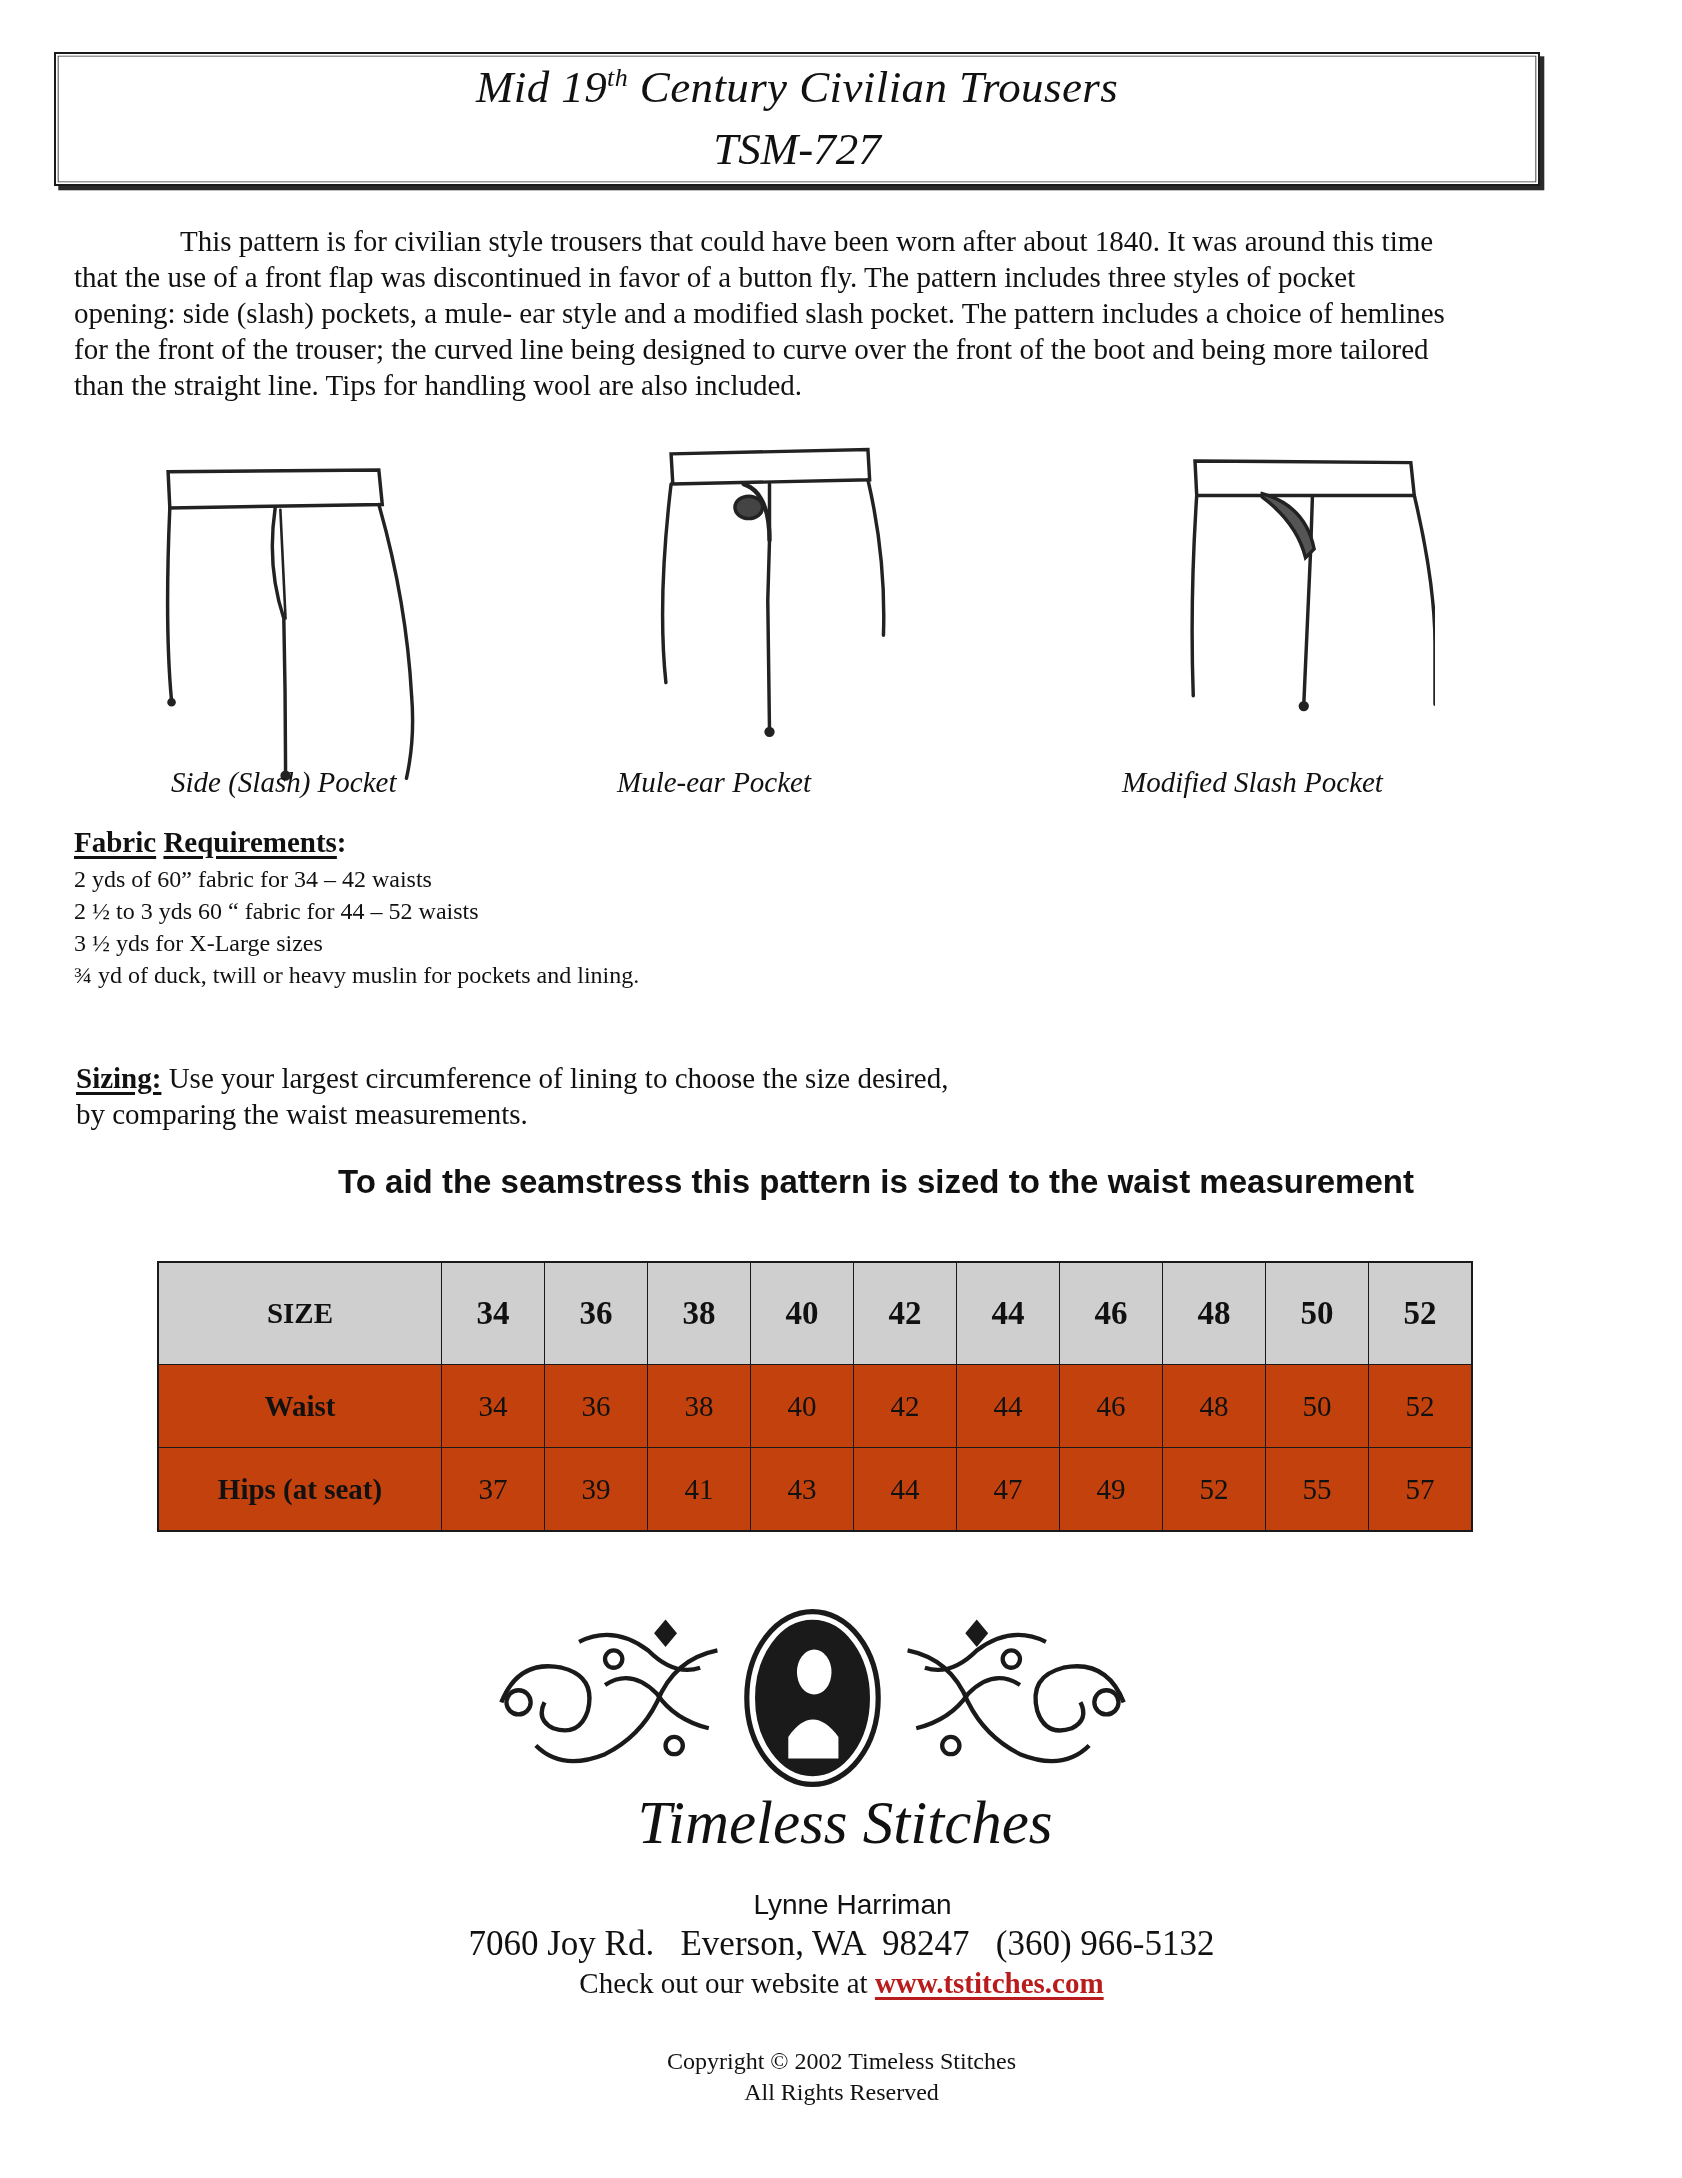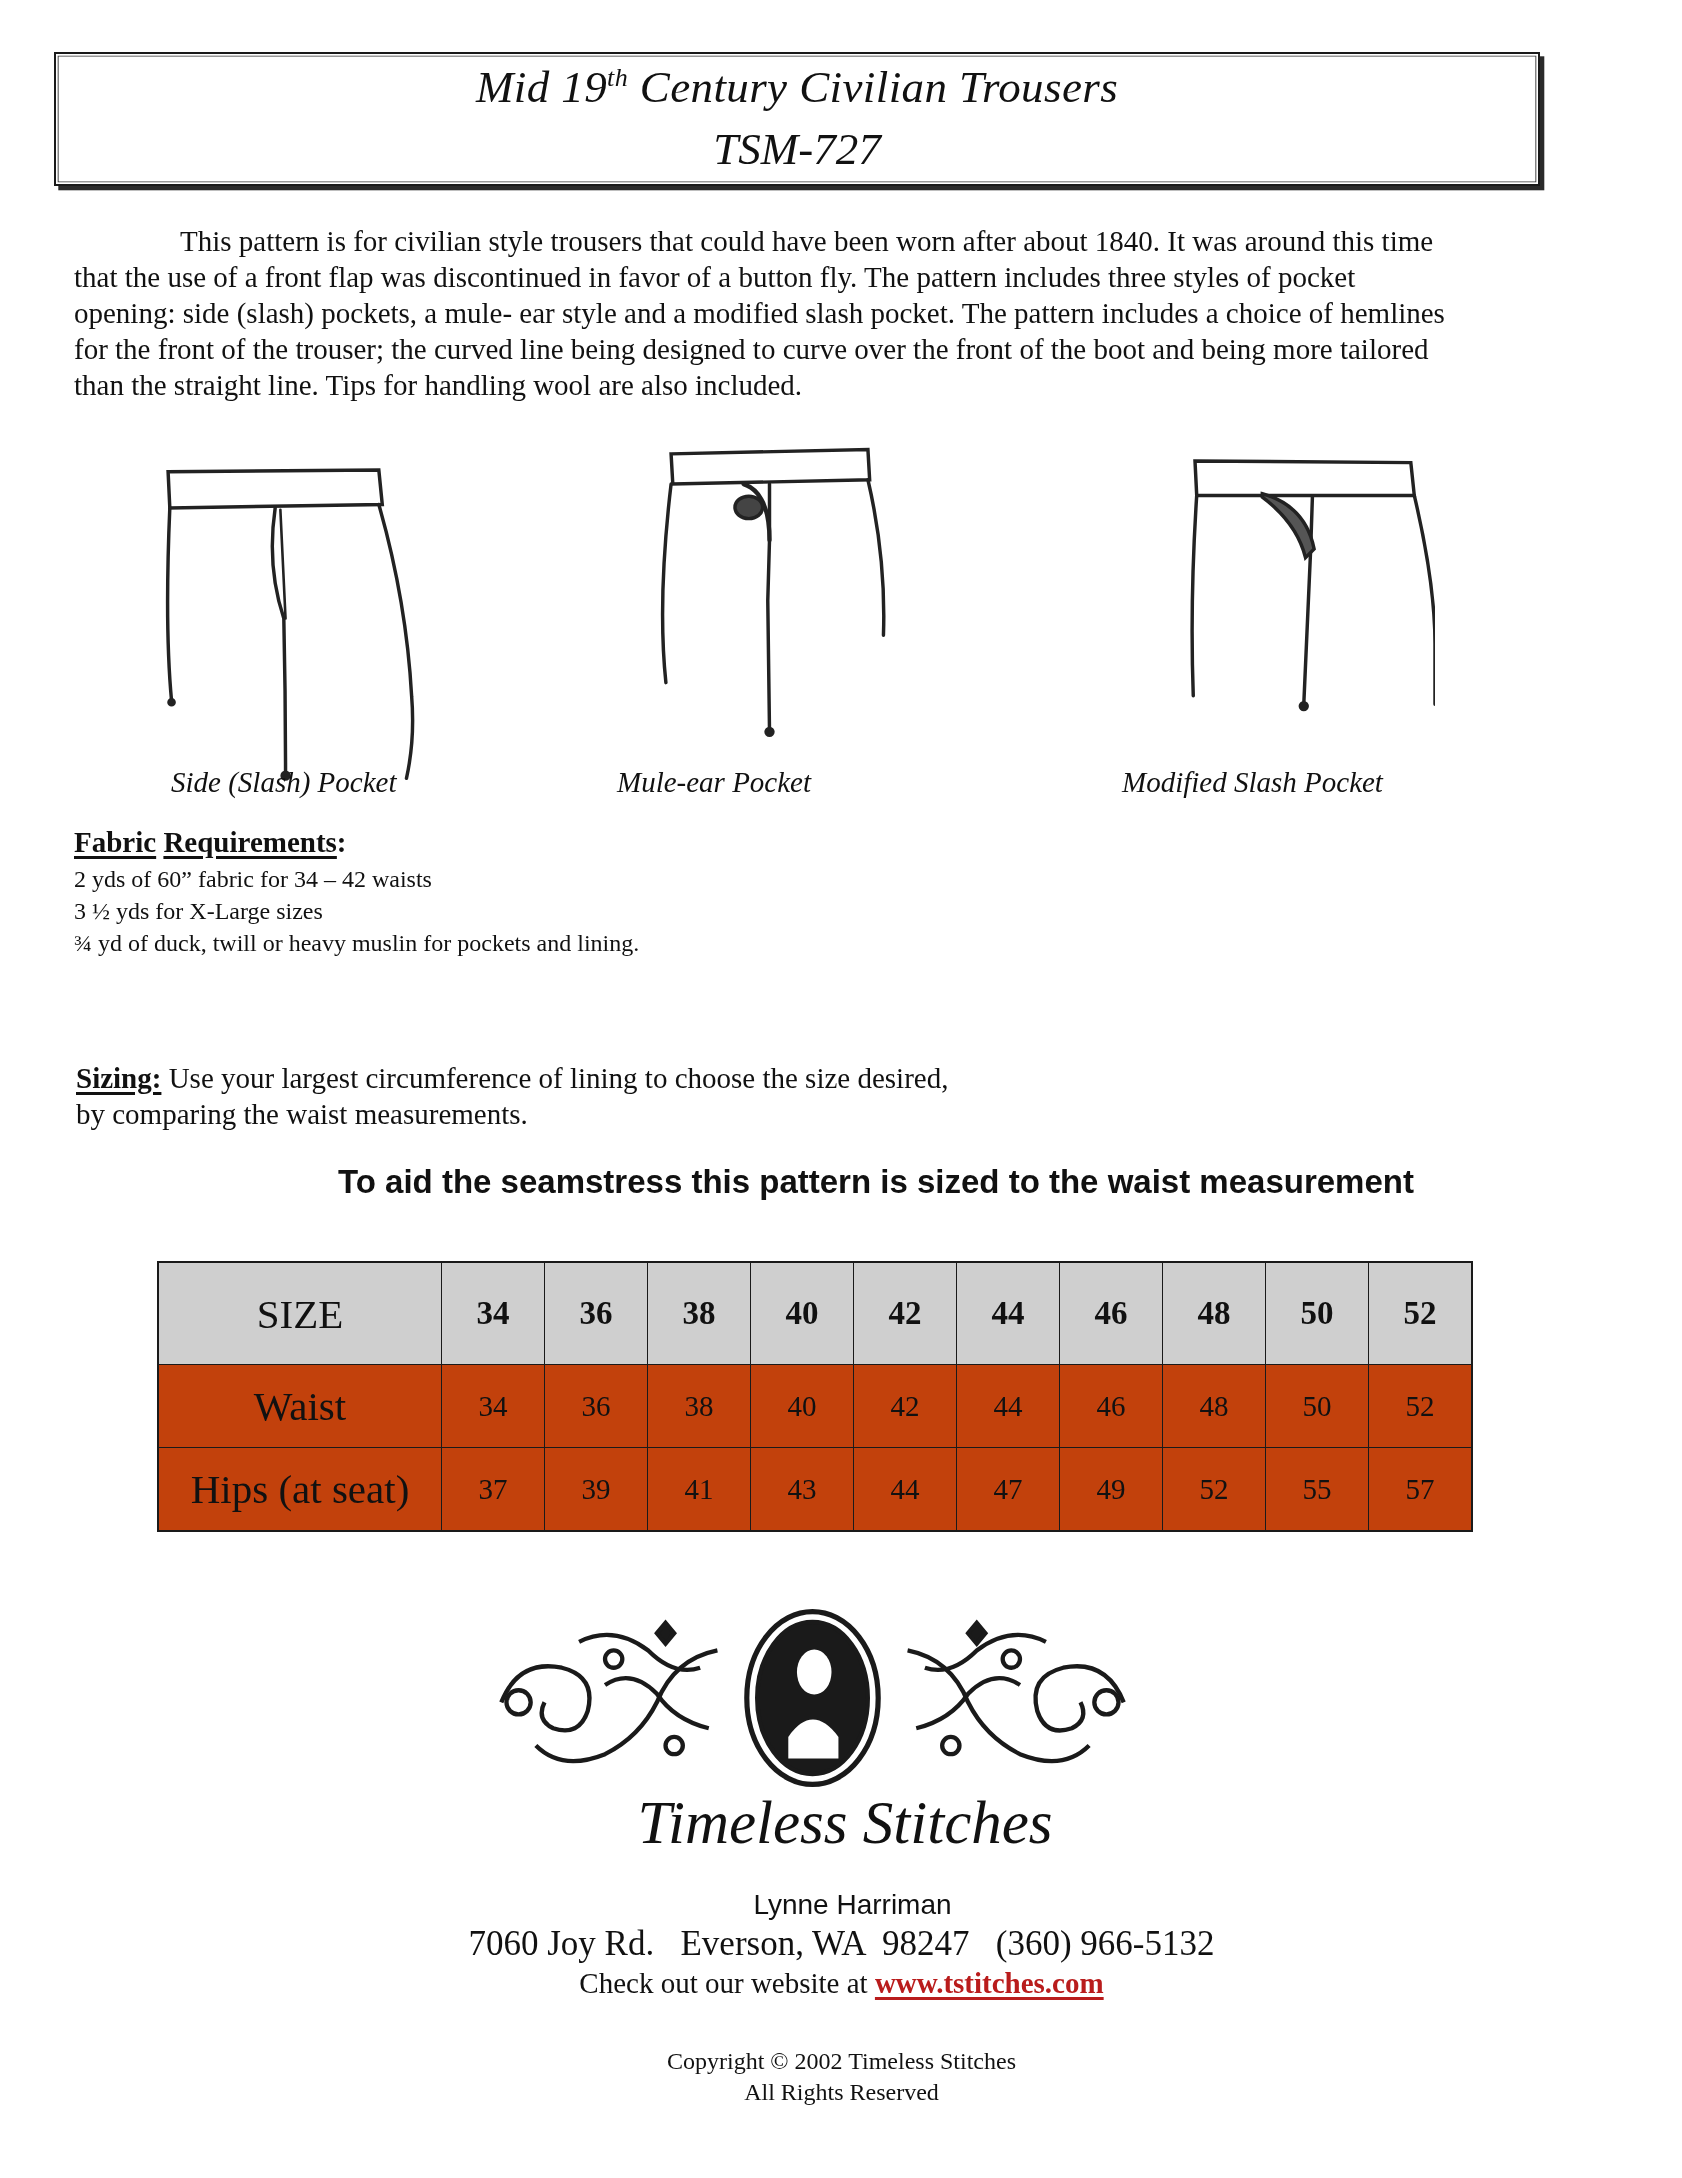--- a/index.html
+++ b/index.html
@@ -33,21 +33,21 @@
   .sizing { position:absolute; left:76px; top:1060px; font-size:29px; line-height:36px; }
   .sizing b { text-decoration:underline; text-decoration-thickness:2.6px; text-underline-offset:3.5px; }
 
   .aid { position:absolute; left:0; width:1683px; top:1163px; text-align:center; font-family:"Liberation Sans", sans-serif; font-weight:bold; font-size:33px; padding-left:69px; box-sizing:border-box; }
 
   
   table.size-table { position:absolute; left:157px; top:1261px; border-collapse:collapse; border:2.6px solid #1a1a1a; }
   .size-table td, .size-table th { border:1.7px solid #1a1a1a; text-align:center; font-size:29px; }
   .size-table th { background:#cfcfcf; height:99px; font-weight:bold; font-size:33px; }
   .size-table td { height:80px; background:#c2410c; }
-  .size-table .rowhead { width:280px; font-weight:normal; font-size:41px;margin-left:12px; }
+  .size-table .rowhead { width:280px; font-weight:bold; font-size:29px;margin-left:12px; }
   .size-table .col { width:100px; }
 
   
   .logo { position:absolute; left:484px; top:1607px; width:657px; height:182px; }
   .brand { position:absolute; left:0; right:0; top:1788px; text-align:center; font-family:"Liberation Serif", serif; font-style:italic; font-size:61px; padding-left:7px; }
   .footer-line { position:absolute; left:0; right:0; text-align:center; }
   .owner { top:1889px; font-family:Liberation Sans, sans-serif; font-size:28px;padding-left:22px; }
   .address { top:1924px; font-size:35px; }
   .website { top:1967px; font-size:29px; }
   .website a { color:#b91c1c; font-weight:bold; text-decoration:underline; text-decoration-thickness:2.6px; text-underline-offset:4.3px; }
@@ -98,20 +98,21 @@
     <path d="M158 60 L156 120 L148 300"></path>
     <path d="M100 56 Q150 70 160 120 L150 130 Q140 90 100 60 Z" fill="#555"></path>
     <circle cx="148" cy="302" r="4" fill="#222"></circle>
   </svg>
 </div>
 <div class="caption" style="left:1122px; top:766px;">Modified Slash Pocket</div>
 
 <div class="fabric-heading"><u>Fabric</u> <u>Requirements</u><span>:</span></div>
 <ul class="fabric-list">
   <li>2 yds of 60” fabric for 34 – 42 waists</li>
+  <li>2 ½ to 3 yds 60 “ fabric for 44 – 52 waists</li>
   <li>3 ½ yds for X-Large sizes</li>
   <li>¾ yd of duck, twill or heavy muslin for pockets and lining.</li>
 </ul>
 
 <div class="sizing">
   <b>Sizing:</b><span> Use your largest circumference of lining to choose the size desired,</span><br>
   <span>by comparing the waist measurements.</span>
 </div>
 
 <div class="aid">To aid the seamstress this pattern is sized to the waist measurement</div>

